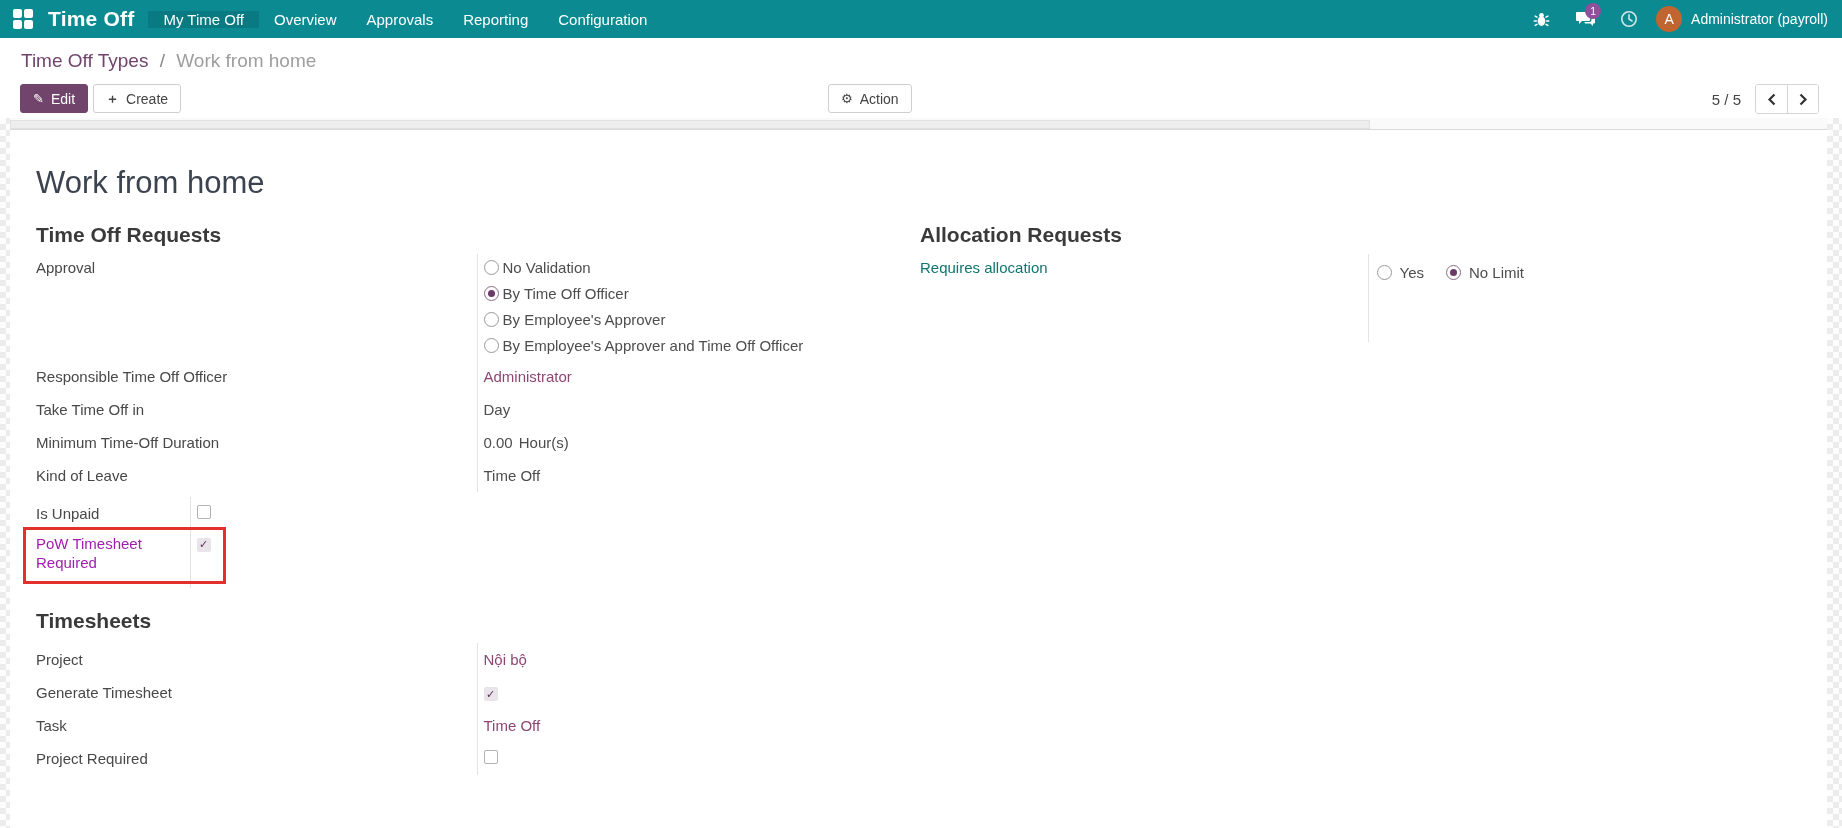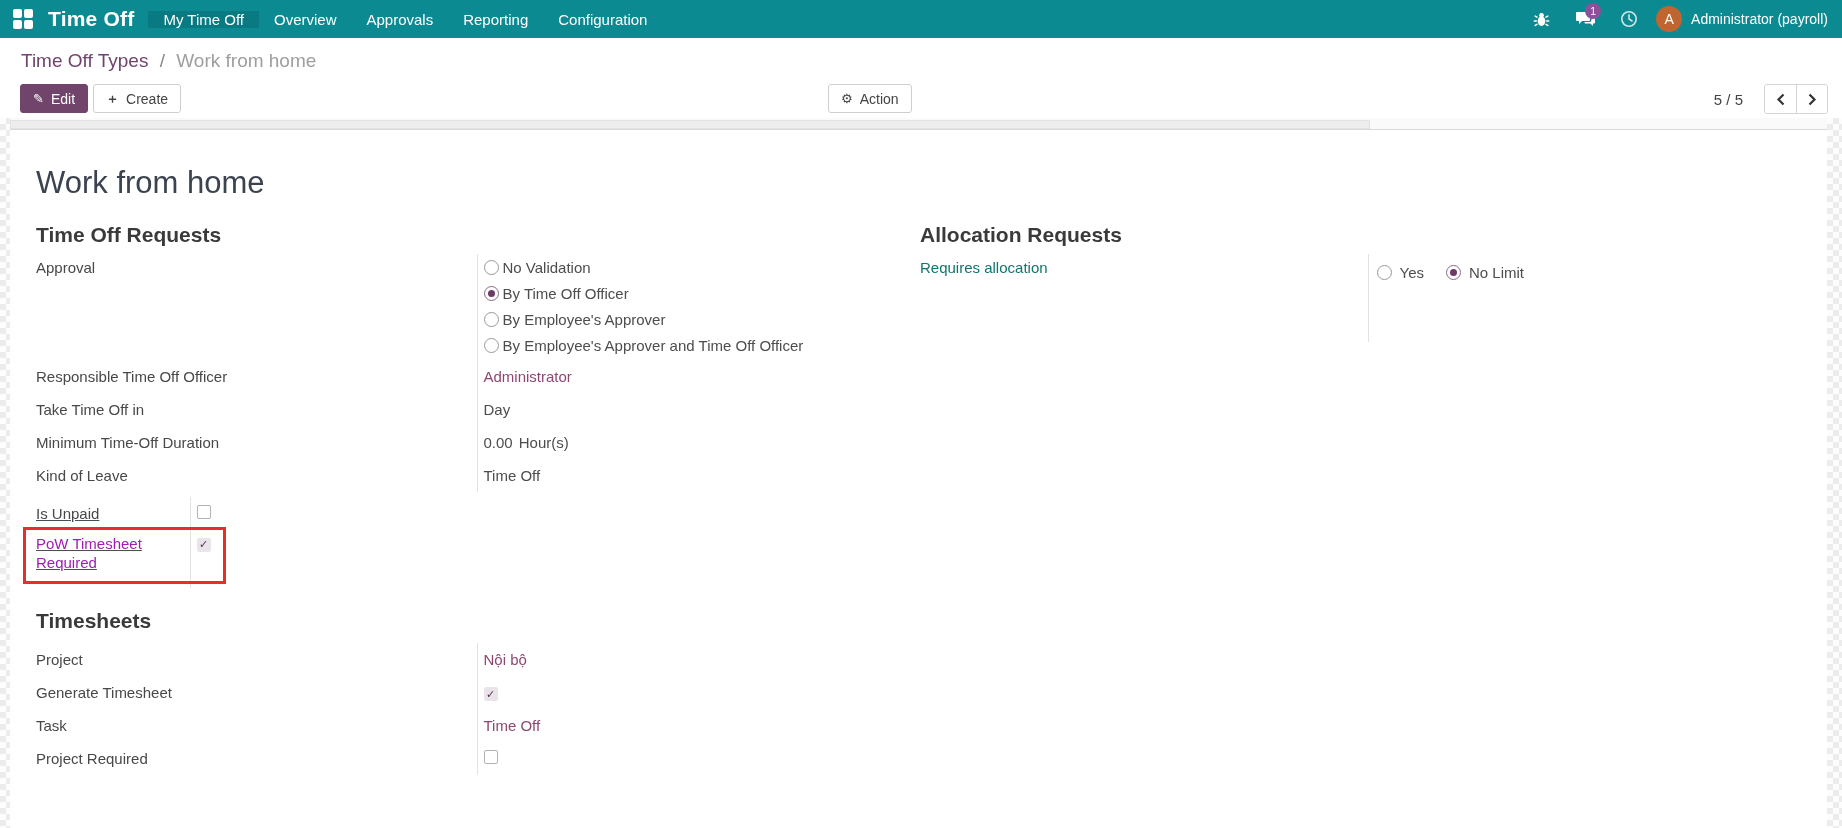--- a/index.html
+++ b/index.html
@@ -26,21 +26,21 @@
   .control-panel { height:80px; background:#fff; position:relative; }
   .breadcrumb { position:absolute; left:21px; top:12px; font-size:19px; }
   .breadcrumb .bc-link { color:#71456b; cursor:pointer; }
   .breadcrumb .bc-sep { color:#888; margin:0 6px; }
   .breadcrumb .bc-current { color:#9e9e9e; }
   .cp-buttons { position:absolute; left:20px; top:46px; display:flex; gap:5px; }
   .btn { height:29px; font-size:14px; display:inline-flex; align-items:center; gap:7px; padding:0 12px; border:1px solid #cfcfcf; background:#fff; color:#444; border-radius:3px; cursor:pointer; }
   .btn-primary { background:#71456b; border-color:#71456b; color:#fff; }
   .btn .glyph { font-family:"DejaVu Sans",sans-serif; font-size:13px; }
   .btn-action-wrap { position:absolute; left:828px; top:46px; }
-  .pager { position:absolute; right:14px; top:46px; display:flex; align-items:center; gap:21px; }
+  .pager { position:absolute; right:23px; top:46px; display:flex; align-items:center; gap:14px; }
   .pager-count { font-size:15px; color:#444; }
   .pager-btns { display:flex; border:1px solid #d5d5d5; border-radius:3px; overflow:hidden; }
   .pager-btn { width:31px; height:28px; background:#fff; display:flex; align-items:center; justify-content:center; cursor:pointer; }
   .pager-btn + .pager-btn { border-left:1px solid #d5d5d5; }
 
   
   .content-row { position:absolute; top:118px; left:0; right:0; bottom:0; display:flex; }
   .checker { background-color:#fdfdfd;
     background-image:linear-gradient(45deg,#ececec 25%,transparent 25%,transparent 75%,#ececec 75%),
                      linear-gradient(45deg,#ececec 25%,transparent 25%,transparent 75%,#ececec 75%);
@@ -81,21 +81,21 @@
   .cb.checked { background:#e8e4e9; border-color:#e8e4e9; }
   .cb.checked::after { content:"✓"; font-family:"DejaVu Sans",sans-serif; font-size:11px; font-weight:700; color:#5c2a5c; line-height:1; }
 
   
   table.unpaid td.lbl { width:154px; }
   tr.pow-row { height:58px; position:relative; }
   tr.pow-row td { vertical-align:top; padding-top:4px; }
   .pow-label { width:120px; font-size:15px; color:#a21caf; line-height:19px; }
   .red-box { position:absolute; left:-13px; top:-3px; width:203px; height:57px; border:3px solid #e3302c; pointer-events:none; }
 
-  .mt-gap { margin-top:20px;text-decoration:underline; }
+  .mt-gap { margin-top:20px; }
   .mt-heading { margin-top:19px; }
 
   
   tr.alloc-row { height:88px; }
   tr.alloc-row td { vertical-align:top; padding-top:5px; }
   td.lbl-alloc { width:448px; font-size:15px; color:#0f766e; }
   td.val-alloc { border-left:1px solid #e3e3e3; padding-left:8px; }
   .alloc-radios { display:flex; align-items:center; height:26px; }
 
   svg { display:block; }

